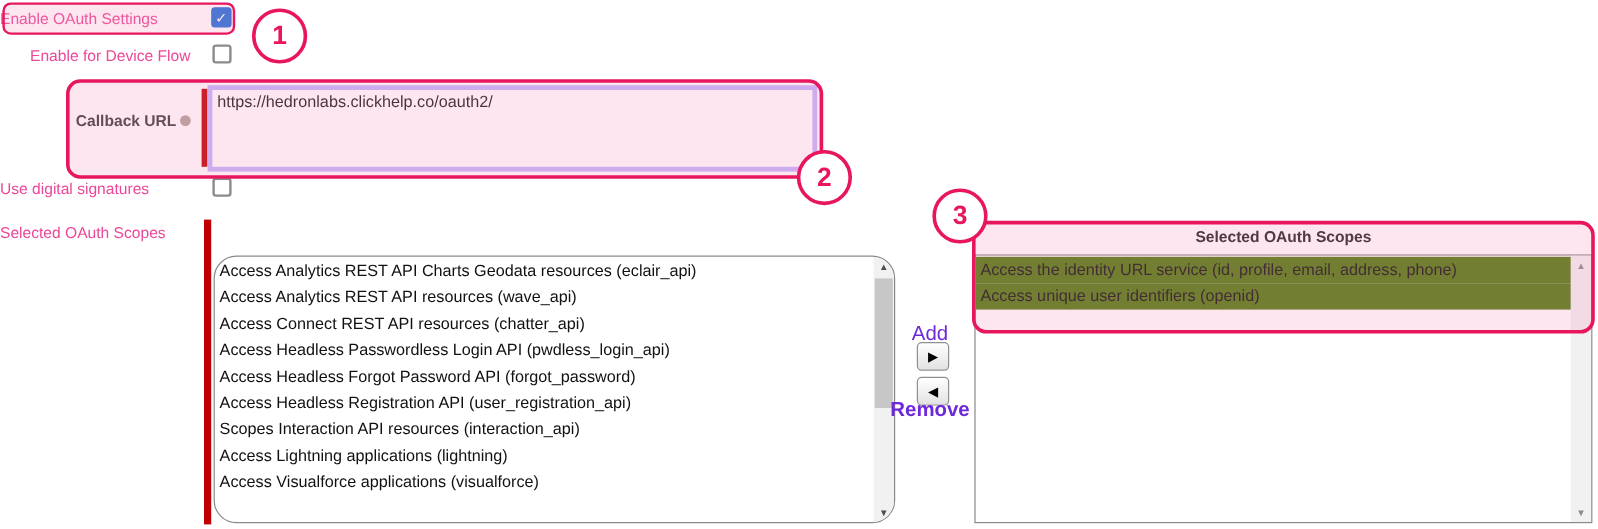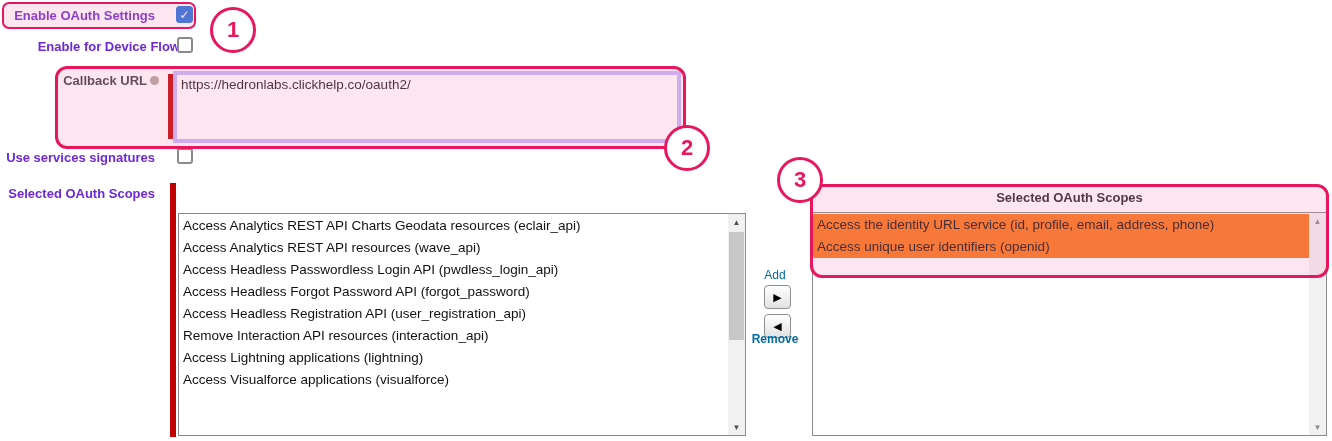--- a/index.html
+++ b/index.html
@@ -10,34 +10,35 @@
     width: 1332px;
     height: 441px;
     background: #ffffff;
     overflow: hidden;
   }
   
   .field-label {
     position: absolute;
     left: 0;
     width: 155px;
-    text-align: right;
+    text-align: left;
     font-size: 13px;
-    font-weight: bold;
-    color: #6d28d9;
+    font-weight: normal;
+    color: #ec4899;
     white-space: nowrap;
   }
   .label-with-help {
     position: absolute;
     left: 0;
     width: 159px;
     display: flex;
     justify-content: flex-end;
     align-items: center;
     gap: 3px;
+    margin-top: 20px;
   }
   .label-with-help .txt {
     font-size: 13px;
     font-weight: bold;
     color: #3b3b3b;
     white-space: nowrap;
   }
   .help-dot {
     width: 9px; height: 9px;
     border-radius: 50%;
@@ -107,21 +108,21 @@
   }
   .list-item {
     height: 22px;
     line-height: 22px;
     font-size: 13.5px;
     color: #111111;
     padding-left: 4px;
     white-space: nowrap;
     overflow: hidden;
   }
-  .list-item.selected { background: #f97316; }
+  .list-item.selected { background: #4d7c0f; }
   
   .scrollbar {
     position: absolute;
     top: 0; right: 0; bottom: 0;
     width: 17px;
     background: #f1f1f1;
   }
   .sb-arrow {
     position: absolute;
     left: 0; width: 17px; height: 16px;
@@ -133,22 +134,22 @@
   .sb-arrow.down { bottom: 0; }
   .sb-thumb {
     position: absolute;
     left: 1px; right: 1px;
     background: #c7c7c7;
   }
   
   .shuttle-label {
     position: absolute;
     text-align: center;
-    font-size: 12px;
-    color: #0369a1;
+    font-size: 17px;
+    color: #6d28d9;
   }
   .shuttle-btn {
     position: absolute;
     width: 27px; height: 24px;
     border: 1px solid #8f8f8f;
     border-radius: 4px;
     background: linear-gradient(#ffffff, #e2e2e2);
     display: flex; align-items: center; justify-content: center;
     font-size: 11px;
     color: #000000;
@@ -190,34 +191,35 @@
   <div class="field-label" style="top:39px;margin-left:25px;">Enable for Device Flow</div>
   <div class="cbx unchecked" style="left:177px; top:37px;"></div>
 
   <div class="label-with-help" style="top:73px;">
     <span class="txt">Callback URL</span>
     <span class="help-dot"></span>
   </div>
   <div class="req-bar" style="left:168px; top:74px; width:5px; height:65px;"></div>
   <textarea class="url-area" spellcheck="false" style="">https://hedronlabs.clickhelp.co/oauth2/</textarea>
 
-  <div class="field-label" style="top:150px;">Use services signatures</div>
+  <div class="field-label" style="top:150px;">Use digital signatures</div>
   <div class="cbx unchecked" style="left:177px; top:148px;"></div>
 
   <div class="field-label" style="top:186px;">Selected OAuth Scopes</div>
   <div class="req-bar" style="left:170px; top:183px; width:6px; height:254px;"></div>
 
-  <div class="listbox" style="left:178px; top:213px; width:568px; height:223px;">
+  <div class="listbox" style="left:178px; top:213px; width:568px; height:223px;border-radius:19px;">
     <div class="items">
       <div class="list-item">Access Analytics REST API Charts Geodata resources (eclair_api)</div>
       <div class="list-item">Access Analytics REST API resources (wave_api)</div>
+      <div class="list-item">Access Connect REST API resources (chatter_api)</div>
       <div class="list-item">Access Headless Passwordless Login API (pwdless_login_api)</div>
       <div class="list-item">Access Headless Forgot Password API (forgot_password)</div>
       <div class="list-item">Access Headless Registration API (user_registration_api)</div>
-      <div class="list-item">Remove Interaction API resources (interaction_api)</div>
+      <div class="list-item">Scopes Interaction API resources (interaction_api)</div>
       <div class="list-item">Access Lightning applications (lightning)</div>
       <div class="list-item">Access Visualforce applications (visualforce)</div>
     </div>
     <div class="scrollbar">
       <div class="sb-arrow up">▲</div>
       <div class="sb-thumb" style="top:18px; height:108px;"></div>
       <div class="sb-arrow down">▼</div>
     </div>
   </div>
 

